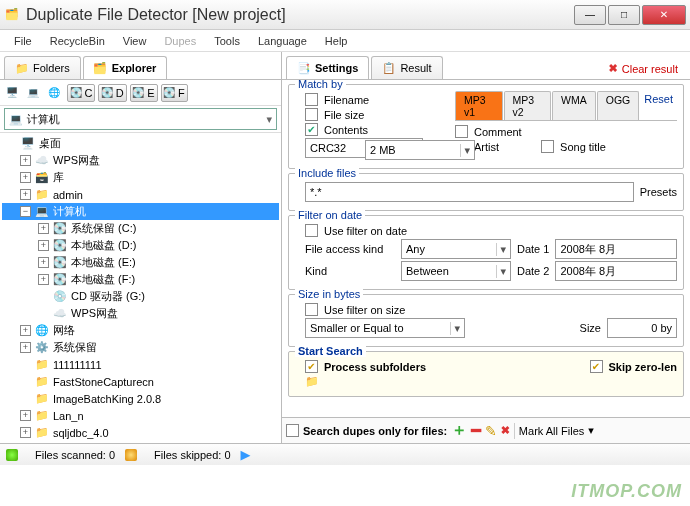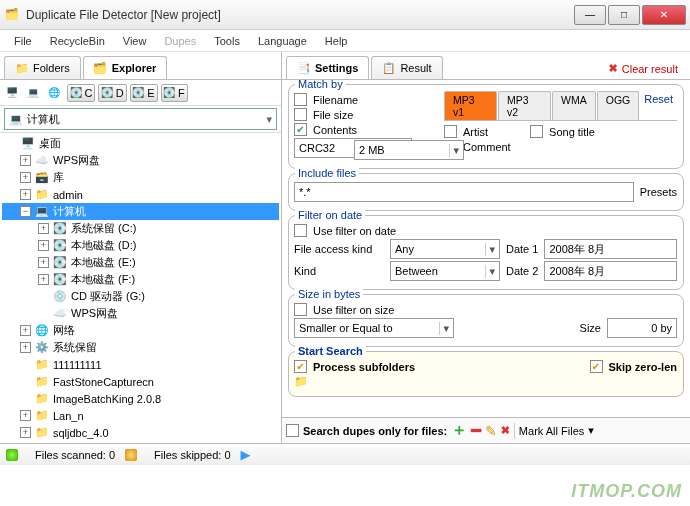--- a/index.html
+++ b/index.html
@@ -1,19 +1,19 @@
 <!DOCTYPE html>
 <html><head>
 <meta charset="utf-8">
 <style>
 * { box-sizing: border-box; margin: 0; padding: 0; font-family: Tahoma, "Microsoft YaHei", sans-serif; font-size: 11px; }
 body { width: 690px; height: 506px; background: #fff; overflow: hidden; position: relative; }
 .titlebar { height: 30px; background: linear-gradient(#fdfdfd, #e9e9e9); border-bottom: 1px solid #ccc; display: flex; align-items: center; padding: 0 4px; }
 .title-ico { width: 16px; height: 16px; display: inline-flex; align-items: center; justify-content: center; margin-right: 6px; }
-.title-text { flex: 1; color: #333; font-size: 12px; }
+.title-text { flex: 1; color: #333; font-size: 16px; }
 .win-btns { display: flex; gap: 0; }
 .win-btn { width: 32px; height: 20px; border: 1px solid #888; display: flex; align-items: center; justify-content: center; font-size: 10px; background: linear-gradient(#f5f5f5,#ddd); border-radius: 2px; margin-left: 2px; }
 .win-close { background: linear-gradient(#e67,#c33); color: #fff; width: 44px; }
 .menubar { height: 22px; display: flex; align-items: center; padding: 0 6px; gap: 2px; border-bottom: 1px solid #ddd; }
 .menu-item { padding: 2px 8px; color: #333; }
 .menu-item.dim { color: #aaa; }
 .tabs { display: flex; align-items: flex-end; height: 28px; border-bottom: 1px solid #bbb; padding: 0 4px; }
 .tab { padding: 4px 10px; border: 1px solid #bbb; border-bottom: none; background: linear-gradient(#fcfcfc,#eee); border-radius: 3px 3px 0 0; display: flex; align-items: center; gap: 4px; margin-right: 2px; }
 .tab.active { background: #fff; font-weight: bold; }
 .tab-spacer { flex: 1; }
@@ -27,21 +27,21 @@
 .combo { height: 22px; border: 1px solid #7a9; display: flex; align-items: center; padding: 0 4px; margin: 2px 4px; background: #fff; }
 .combo .arrow { margin-left: auto; color: #666; }
 .tree { flex: 1; overflow: auto; border-top: 1px solid #ddd; padding: 2px; background: #fff; }
 .tree-row { display: flex; align-items: center; height: 17px; white-space: nowrap; }
 .tree-row .exp { width: 11px; height: 11px; border: 1px solid #888; display: flex; align-items: center; justify-content: center; font-size: 9px; line-height: 1; margin-right: 3px; color: #555; background: #fff; }
 .tree-row .noexp { width: 14px; }
 .tree-row .t-icon { width: 16px; height: 14px; margin-right: 3px; display: flex; align-items: center; justify-content: center; font-size: 11px; }
 .tree-row.selected { background: #3399ff; color: #fff; }
 .pad1 { padding-left: 4px; } .pad2 { padding-left: 18px; } .pad3 { padding-left: 36px; }
 .cloud { color: #2a8cd8; } .drive { color: #888; } .cd { color: #999; } .folder { color: #d9a23a; }
-.groupbox { border: 1px solid #bbb; margin: 4px 6px; padding: 6px 6px 6px 5px; position: relative; border-radius: 8px; }
+.groupbox { border: 1px solid #bbb; margin: 4px 6px; padding: 6px 6px 6px 16px; position: relative; border-radius: 2px; }
 .groupbox > .legend { position: absolute; top: -7px; left: 6px; background: #fff; padding: 0 3px; color: #003399; font-size: 11px; }
 .start-search { color: #b8860b; font-weight: bold; }
 .row { display: flex; align-items: center; gap: 6px; margin: 2px 0; }
 .cb { width: 13px; height: 13px; border: 1px solid #888; background: #fff; display: flex; align-items: center; justify-content: center; font-size: 10px; color: #2a7; }
 .sel, .inp { border: 1px solid #999; background: #fff; height: 20px; display: flex; align-items: center; padding: 0 4px; }
 .sel .arrow { margin-left: auto; color: #555; border-left: 1px solid #ccc; padding-left: 3px; }
 .mini-tabs { display: flex; border-bottom: 1px solid #bbb; margin-bottom: 4px; }
 .mini-tab { padding: 2px 8px; border: 1px solid #bbb; border-bottom: none; border-radius: 2px 2px 0 0; margin-right: 1px; background: #eee; font-size: 10.5px; }
 .mini-tab.active { background: #f97316; }
 .reset { color: #003399; margin-left: auto; padding: 2px 4px; }
@@ -246,28 +246,28 @@
           <div style="flex:1">
             <div class="mini-tabs">
               <div class="mini-tab active">MP3 v1</div>
               <div class="mini-tab">MP3 v2</div>
               <div class="mini-tab">WMA</div>
               <div class="mini-tab">OGG</div>
               <span class="reset">Reset</span>
             </div>
             <div class="row">
               <span class="cb"></span>
+                <span>Comment</span>
+            </div>
+            <div class="row">
+              <span class="cb"></span>
                 <span>Artist</span>
               <span style="width:30px"></span>
               <span class="cb"></span>
                 <span>Song title</span>
-            </div>
-            <div class="row">
-              <span class="cb"></span>
-                <span>Comment</span>
             </div>
             <div class="row" style="position:relative; left:-130px; width:120px">
             </div>
           </div>
         </div>
         <div class="row" style="margin-top:-20px; margin-left:60px">
           <div class="sel" style="width:110px">
               <span>2 MB</span>
               <span class="arrow">▾</span>
             </div>

